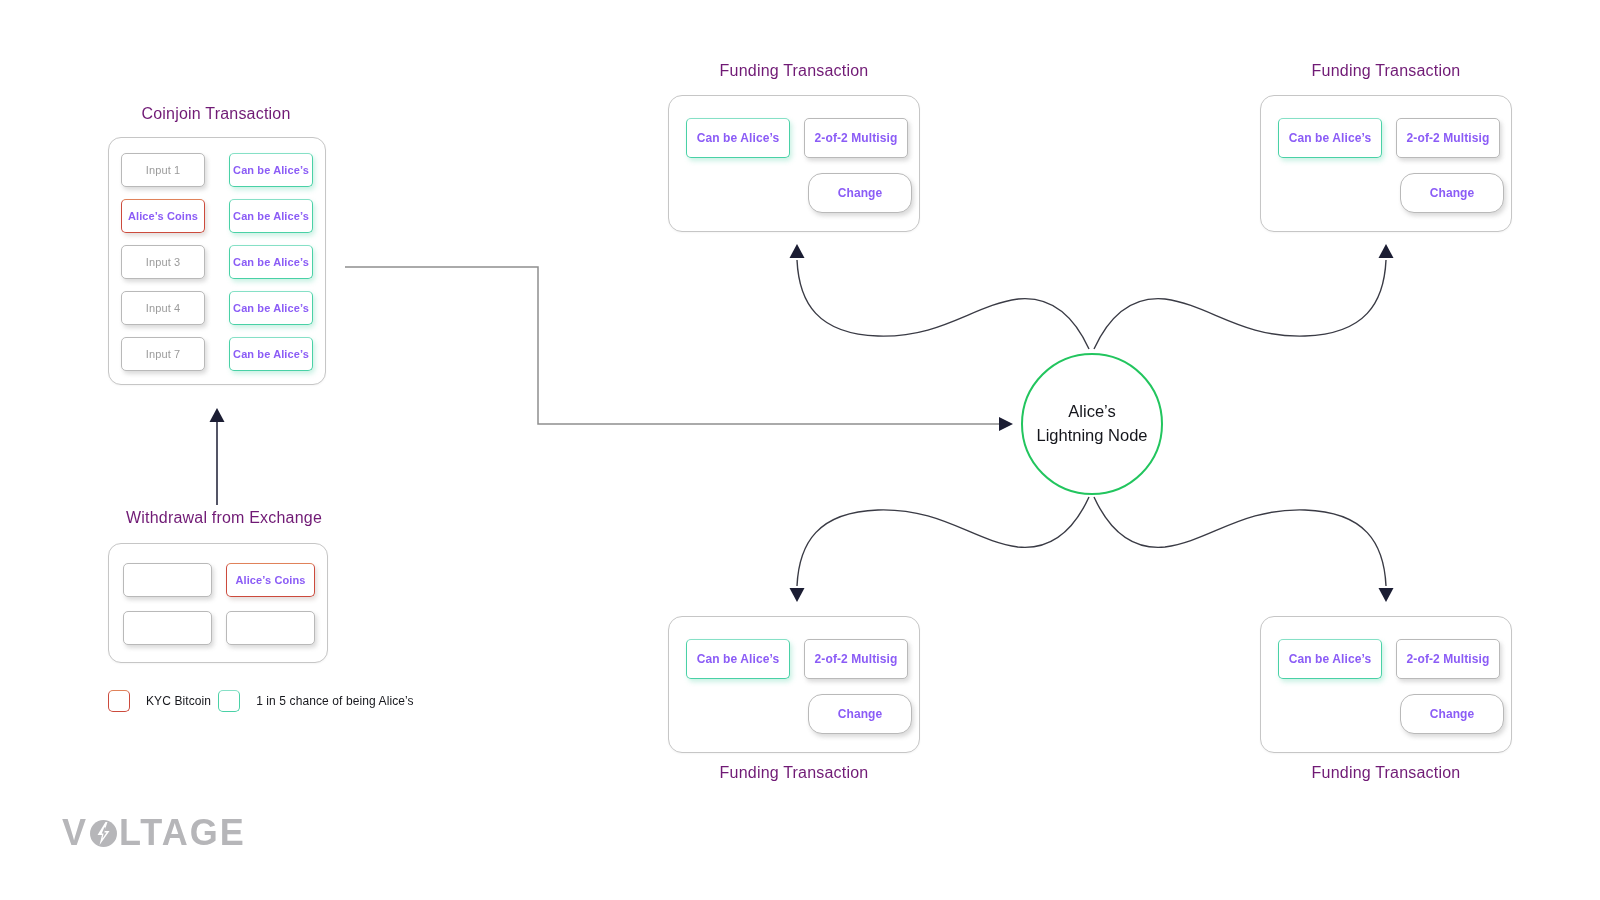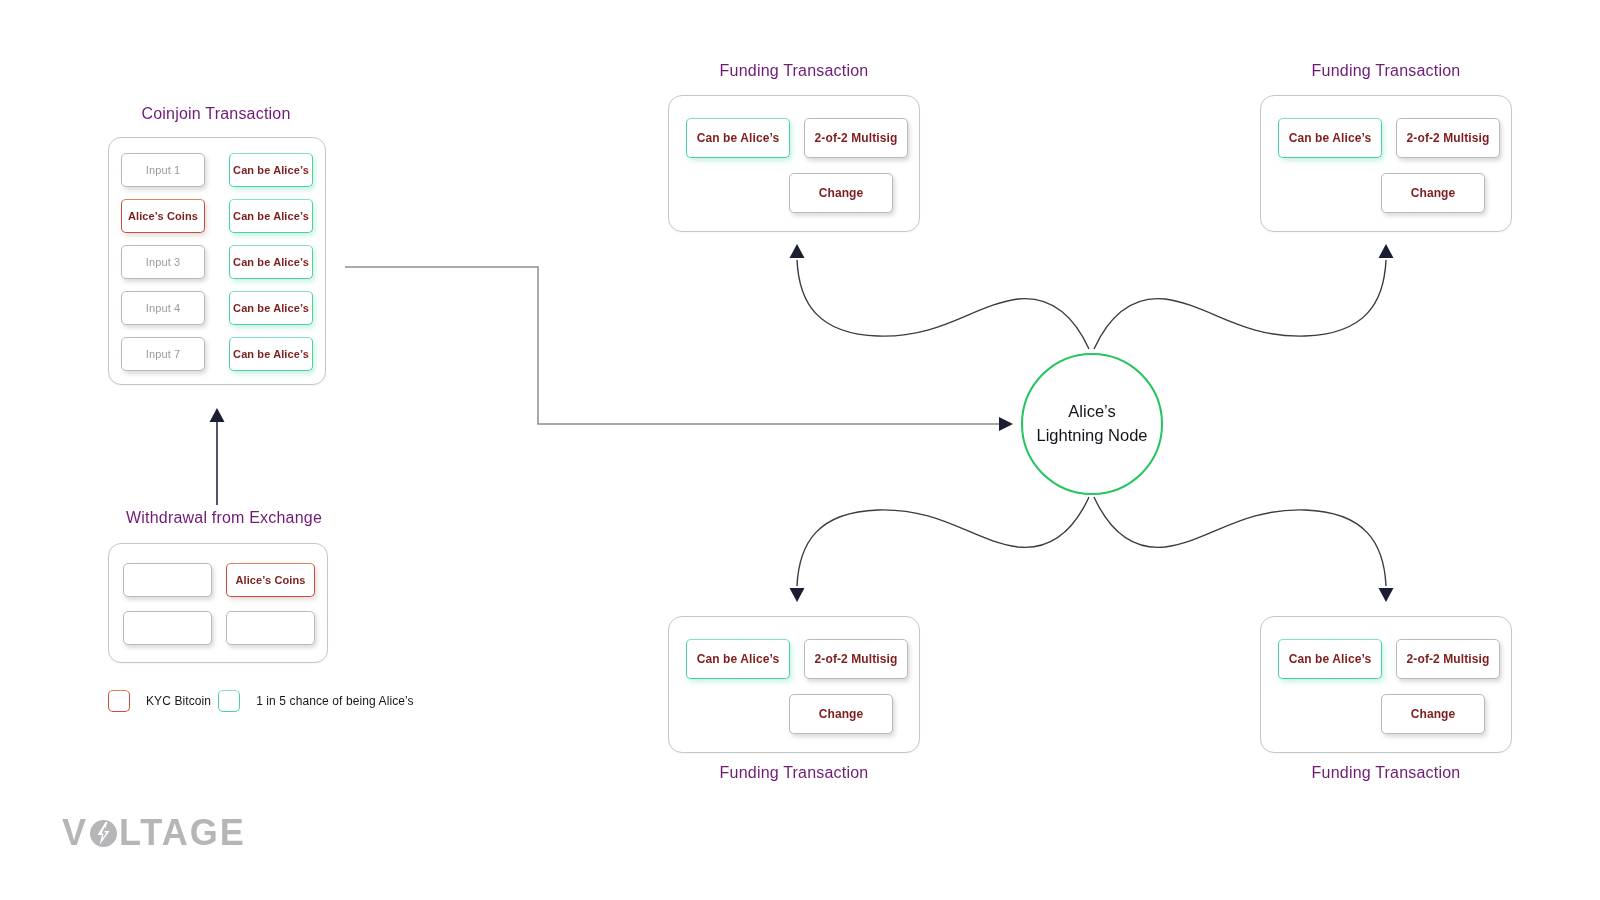--- a/index.html
+++ b/index.html
@@ -40,21 +40,21 @@
 
   .cell {
     background: #fff;
     border: 1px solid #b9b9b9;
     border-radius: 5px;
     display: flex;
     align-items: center;
     justify-content: center;
     font-size: 11px;
     font-weight: 600;
-    color: #7f1d1d;
+    color: #8b5cf6;
     letter-spacing: 0.1px;
     box-shadow: 2px 3px 4px rgba(90,90,90,0.22);
     white-space: nowrap;
   }
   .cell.plain { color: #9b9b9b; font-weight: 400; }
   .cell.kyc {
     border: 1.5px solid #cc4a3c;
     border-top-color: #e0825a;
     box-shadow: 2px 3px 4px rgba(120,90,80,0.20);
   }
@@ -102,21 +102,21 @@
   }
   .legend-swatch.kyc { border: 1.5px solid #cc4a3c; border-top-color: #e0825a; }
   .legend-swatch.green { border: 1.5px solid #49d1a6; border-top-color: #86e0c6; }
   .legend-label { margin-left: 16px; font-size: 12px; color: #17181d; letter-spacing: 0.1px; }
 
   
   .funding-box { width: 252px; height: 137px; border-radius: 14px; }
   .funding-box .cell { position: absolute; width: 104px; height: 40px; font-size: 12px; }
   .funding-box .fc1 { left: 17px;  top: 22px; }
   .funding-box .fc2 { left: 135px; top: 22px; }
-  .funding-box .fc3 { left: 120px; top: 77px; }
+  .funding-box .fc3 { left: 139px; top: 77px; border-radius: 14px; }
 
   .ft-title { width: 252px; }
 
   
   .node-circle {
     left: 1021px; top: 353px;
     width: 142px; height: 142px;
     border: 2px solid #22c55e;
     border-radius: 50%;
     background: #fff;

